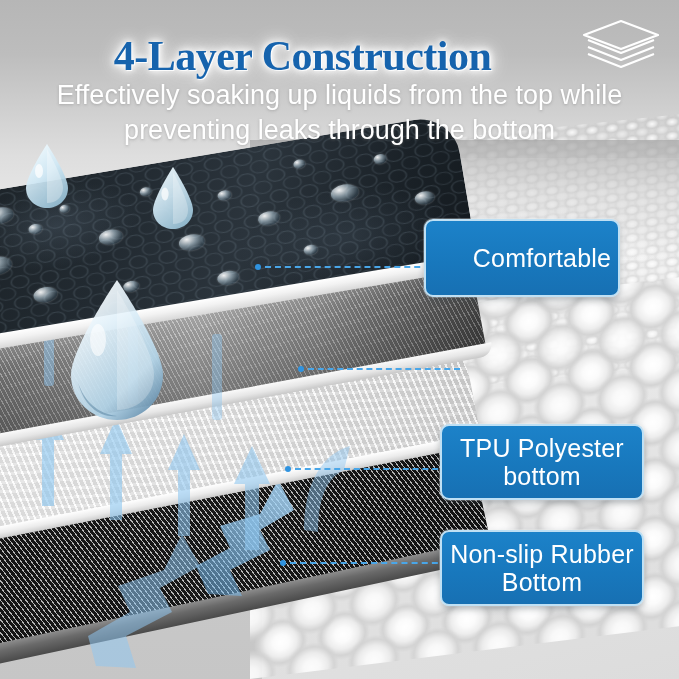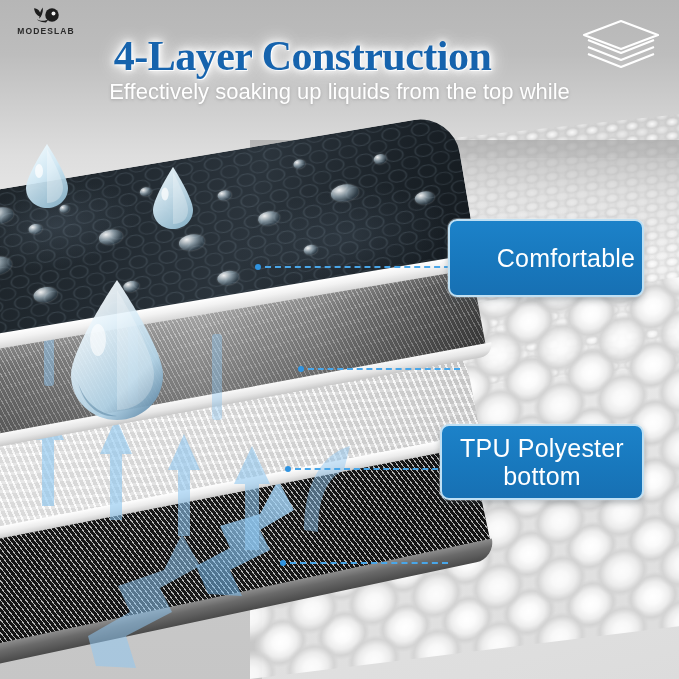--- a/index.html
+++ b/index.html
@@ -239,21 +239,21 @@
       0 0 6px #ffffff, 0 0 10px #ffffff, 0 0 16px rgba(255,255,255,.95),
       0 0 22px rgba(255,255,255,.8), 1px 1px 0 rgba(255,255,255,.9);
     padding-right:74px;
   }
 
   #stack-icon { position:absolute; right:16px; top:18px; width:84px; height:56px; }
 
   #subtitle {
     position:absolute; left:0; top:78px; width:679px;
     text-align:center;
-    font-size:22px;
+    font-size:27px;
     color:#ffffff;
     font-weight:300;
     line-height:1.28;
     text-shadow:0 1px 3px rgba(120,120,120,.45);
     padding:0 28px;
   }
   #subtitle span { display:block; }
 </style>
 </head>
 <body>
@@ -401,60 +401,55 @@
   </div>
   <div class="connector" style="left:285px; top:468px; width:163px;">
     <div class="dot"></div>
       <div class="dash"></div>
   </div>
   <div class="connector" style="left:280px; top:562px; width:168px;">
     <div class="dot"></div>
       <div class="dash"></div>
   </div>
 
-  <div class="label-box" style="left:448px; top:219px; width:196px; height:78px; font-size:25px;padding-left:48px;">
+  <div class="label-box" style="left:424px; top:219px; width:196px; height:78px; font-size:25px;padding-left:48px;">
     <div>
       <span>Comfortable</span><br>
     </div>
   </div>
 
 
   <div class="label-box" style="left:440px; top:424px; width:204px; height:76px; font-size:25px;">
     <div>
       <span>TPU Polyester</span><br>
       <span>bottom</span>
     </div>
   </div>
 
+  <div class="label-box" style="left:440px; top:530px; width:204px; height:76px; font-size:25px;">
+    <div>
+      <span>Non-slip Rubber</span><br>
+      <span>Bottom</span>
+    </div>
+  </div>
 
   <div id="header">
 
-    <div id="logo">
-      <div class="mark">
-        <svg viewBox="0 0 40 24" width="30" height="18">
-          <path d="M4 3 C10 3 13 8 13 14 C9 14 5 10 4 3 Z" fill="#1d1d1d"></path>
-          <path d="M16 2 C16 9 14 14 11 17 C11 10 13 5 16 2 Z" fill="#1d1d1d"></path>
-          <path d="M20 22 C12 22 8 18 8 18 C14 21 20 20 24 17 Z" fill="#1d1d1d"></path>
-          <circle cx="28" cy="12" r="9" fill="#1d1d1d"></circle>
-          <circle cx="30" cy="10" r="2.6" fill="#f0f0f0"></circle>
-        </svg>
-      </div>
-      <div class="name">MODESLAB</div>
-    </div>
 
     <div id="title">4-Layer Construction</div>
 
     <svg id="stack-icon" viewBox="0 0 84 56">
       <g fill="none" stroke="#ffffff" stroke-width="2.2" stroke-linejoin="round">
         <path d="M42 3 L79 17 L42 31 L5 17 Z"></path>
         <path d="M9 22 L42 35 L75 22"></path>
         <path d="M9 29 L42 42 L75 29"></path>
         <path d="M9 36 L42 49 L75 36"></path>
       </g>
     </svg>
 
     <div id="subtitle">
       <span>Effectively soaking up liquids from the top while</span>
+      <span>preventing leaks through the bottom</span>
     </div>
 
   </div>
 
 </div>
 
 </body></html>

